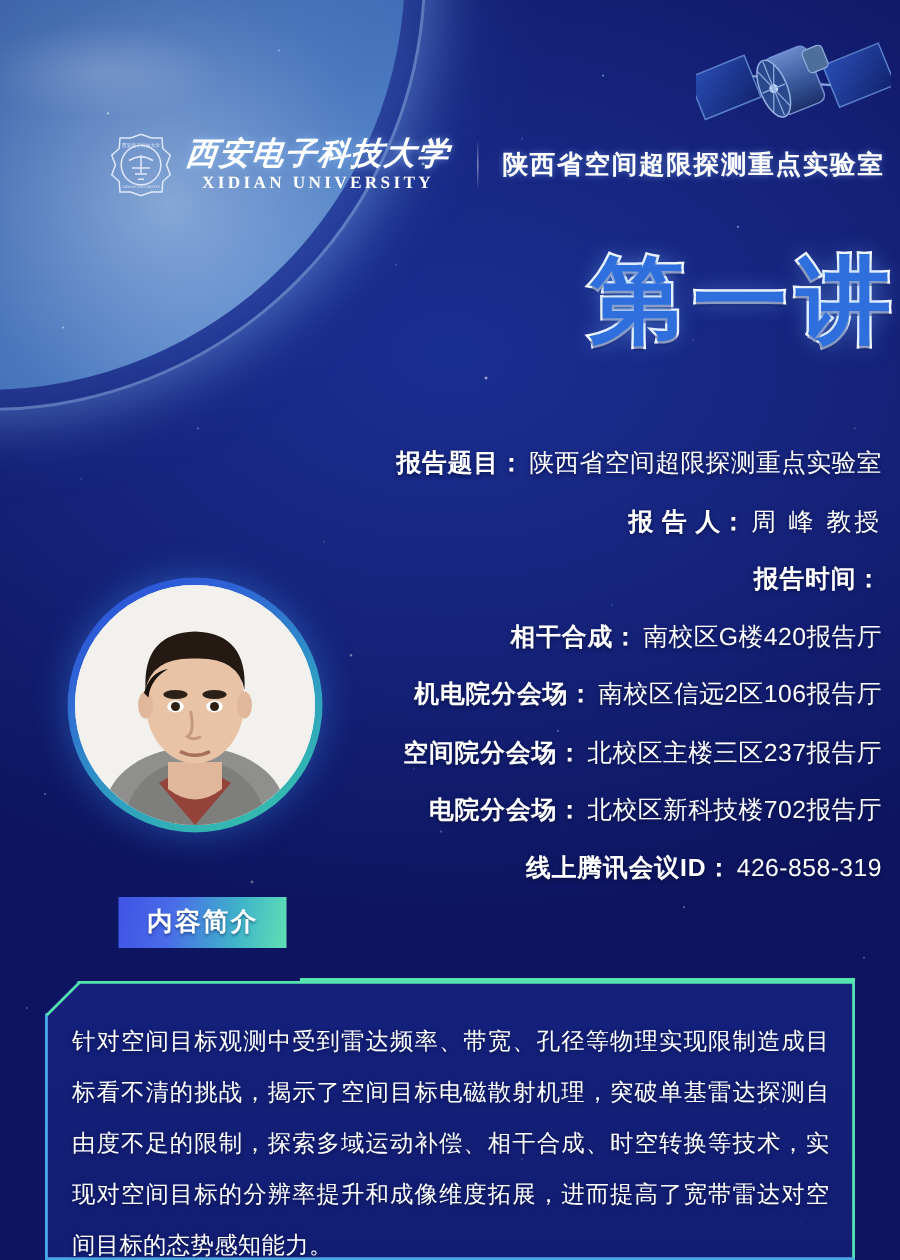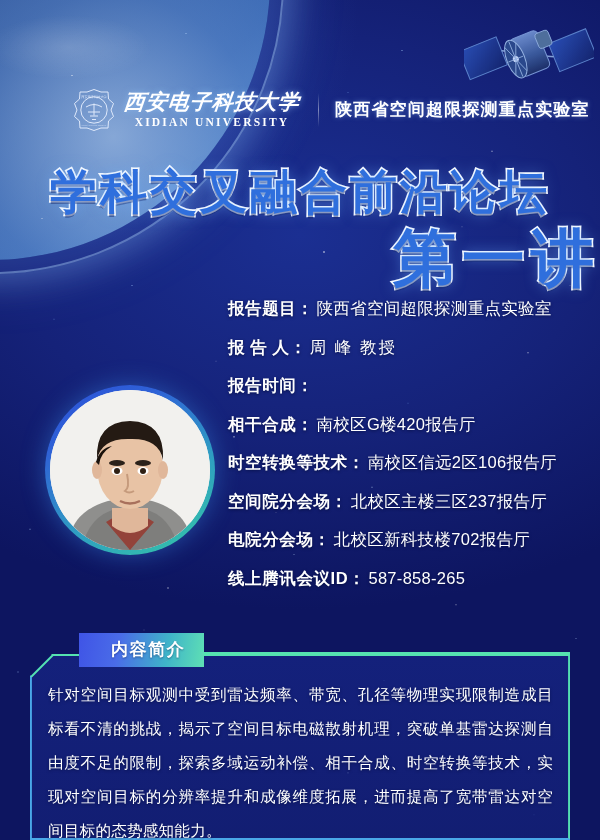--- a/index.html
+++ b/index.html
@@ -252,20 +252,21 @@
     left: 228px;
     top: 298px;
     width: 360px;
     z-index: 6;
   }
   .info-row {
     display: flex;
     align-items: baseline;
     margin-bottom: 16.5px;
     white-space: nowrap;
+    justify-content: flex-end;
   }
   .info-label {
     font-size: 16.5px;
     font-weight: bold;
     color: #ffffff;
     letter-spacing: .6px;
     text-shadow: 0 1px 3px rgba(0,10,50,.7);
     flex: 0 0 auto;
   }
   .info-value {
@@ -310,22 +311,22 @@
     line-height: 34px;
     color: #ffffff;
     letter-spacing: .2px;
     text-align: justify;
     text-shadow: 0 1px 3px rgba(0,10,50,.65);
     z-index: 7;
   }
   .badge {
     position: absolute;
     left: 79px;
-    top: 633px;
-    padding: 5px 19px 6px 32px;
+    top: 598px;
+    padding: 5px 19px 6px 19px;
     font-size: 17px;
     font-weight: bold;
     letter-spacing: 1.6px;
     color: #ffffff;
     background: linear-gradient(100deg, #3f54e6 0%, #4a6ce8 32%, #3fb4c9 70%, #5fe0b4 100%);
     z-index: 8;
     text-shadow: 0 1px 2px rgba(0,20,70,.45);
     text-align: center;
   }
   .badge-line {
@@ -401,21 +402,20 @@
         <div class="uni-en">XIDIAN UNIVERSITY</div>
       </div>
     </div>
     <div class="divider-v"></div>
     <div class="lab-names">
       <div class="lab-cn">陕西省空间超限探测重点实验室</div>
     </div>
   </div>
 
   <div class="title-wrap">
-    <div class="title-line">学科交叉融合前沿论坛</div>
     <div class="title-line second">第一讲</div>
   </div>
 
   <div class="photo-ring">
     <div class="photo-inner">
       <svg class="portrait" viewBox="0 0 160 160" preserveAspectRatio="xMidYMid slice">
         <rect x="0" y="0" width="160" height="160" fill="#f2f1ee"></rect>
         <ellipse cx="80" cy="150" rx="60" ry="42" fill="#8f8f8d"></ellipse>
         <path d="M32 160 q6 -40 48 -44 q42 4 48 44 Z" fill="#7e7e7c"></path>
         <path d="M66 126 q14 18 28 0 l10 6 -24 28 -24 -28 Z" fill="#93433a"></path>
@@ -447,34 +447,34 @@
       <span class="info-value spaced">周 峰  教授</span>
     </div>
     <div class="info-row">
       <span class="info-label">报告时间：</span>
     </div>
     <div class="info-row">
       <span class="info-label">相干合成：</span>
       <span class="info-value">南校区G楼420报告厅</span>
     </div>
     <div class="info-row">
-      <span class="info-label">时空转换等技术：</span>
+      <span class="info-label">机电院分会场：</span>
       <span class="info-value">南校区信远2区106报告厅</span>
     </div>
     <div class="info-row">
       <span class="info-label">空间院分会场：</span>
       <span class="info-value">北校区主楼三区237报告厅</span>
     </div>
     <div class="info-row">
       <span class="info-label">电院分会场：</span>
       <span class="info-value">北校区新科技楼702报告厅</span>
     </div>
     <div class="info-row">
       <span class="info-label">线上腾讯会议ID：</span>
-      <span class="info-value">587-858-265</span>
+      <span class="info-value">426-858-319</span>
     </div>
   </div>
 
   <div class="abstract"></div>
   <svg class="abstract-bevel" viewBox="0 0 540 186">
     <path d="M1 23 L23 1 L539 1 L539 185" fill="none" stroke="#55e3b0" stroke-width="1.8"></path>
     <path d="M1 23 L1 185 L539 185" fill="none" stroke="#4aa8e8" stroke-width="1.8"></path>
   </svg>
   <div class="badge-line"></div>
   <div class="badge">内容简介</div>

